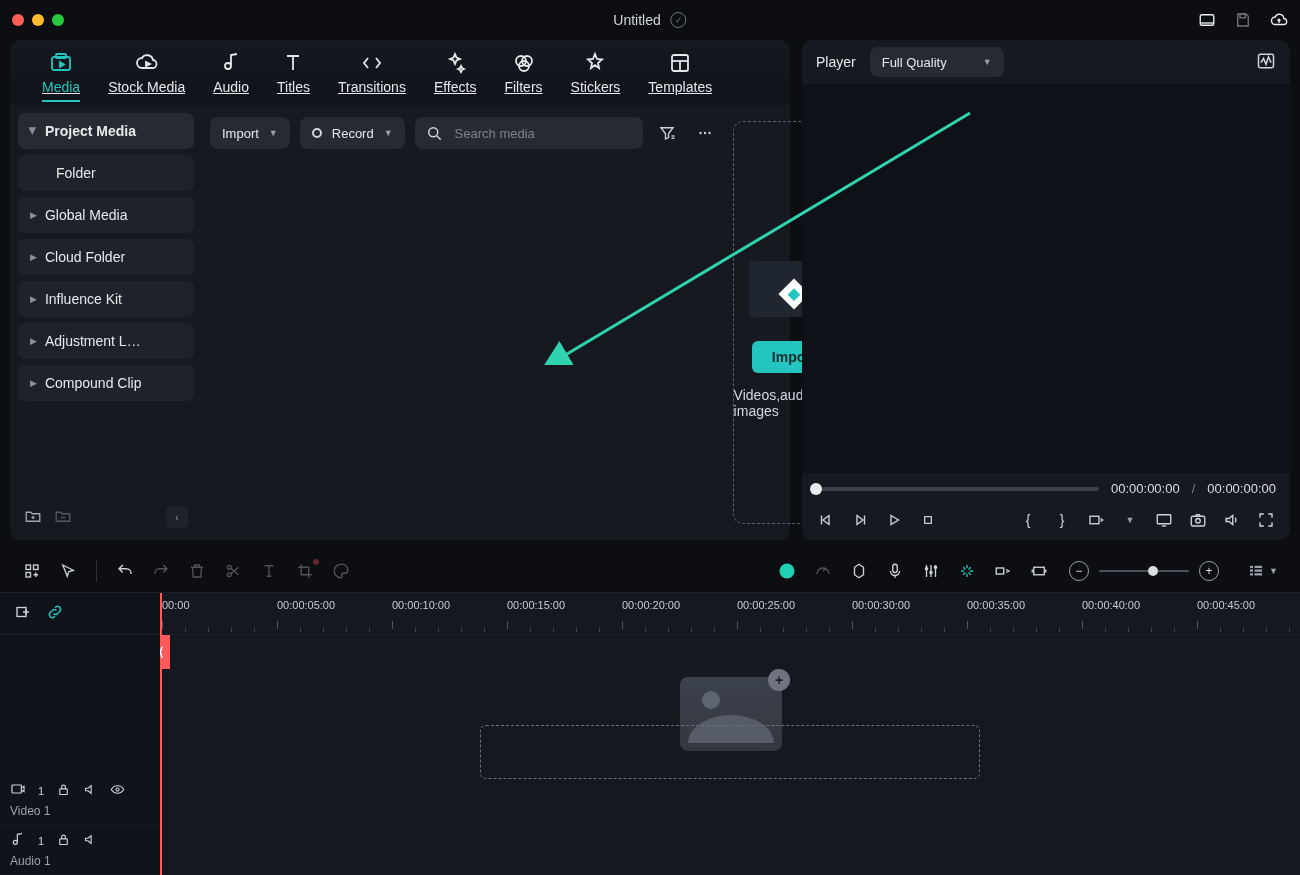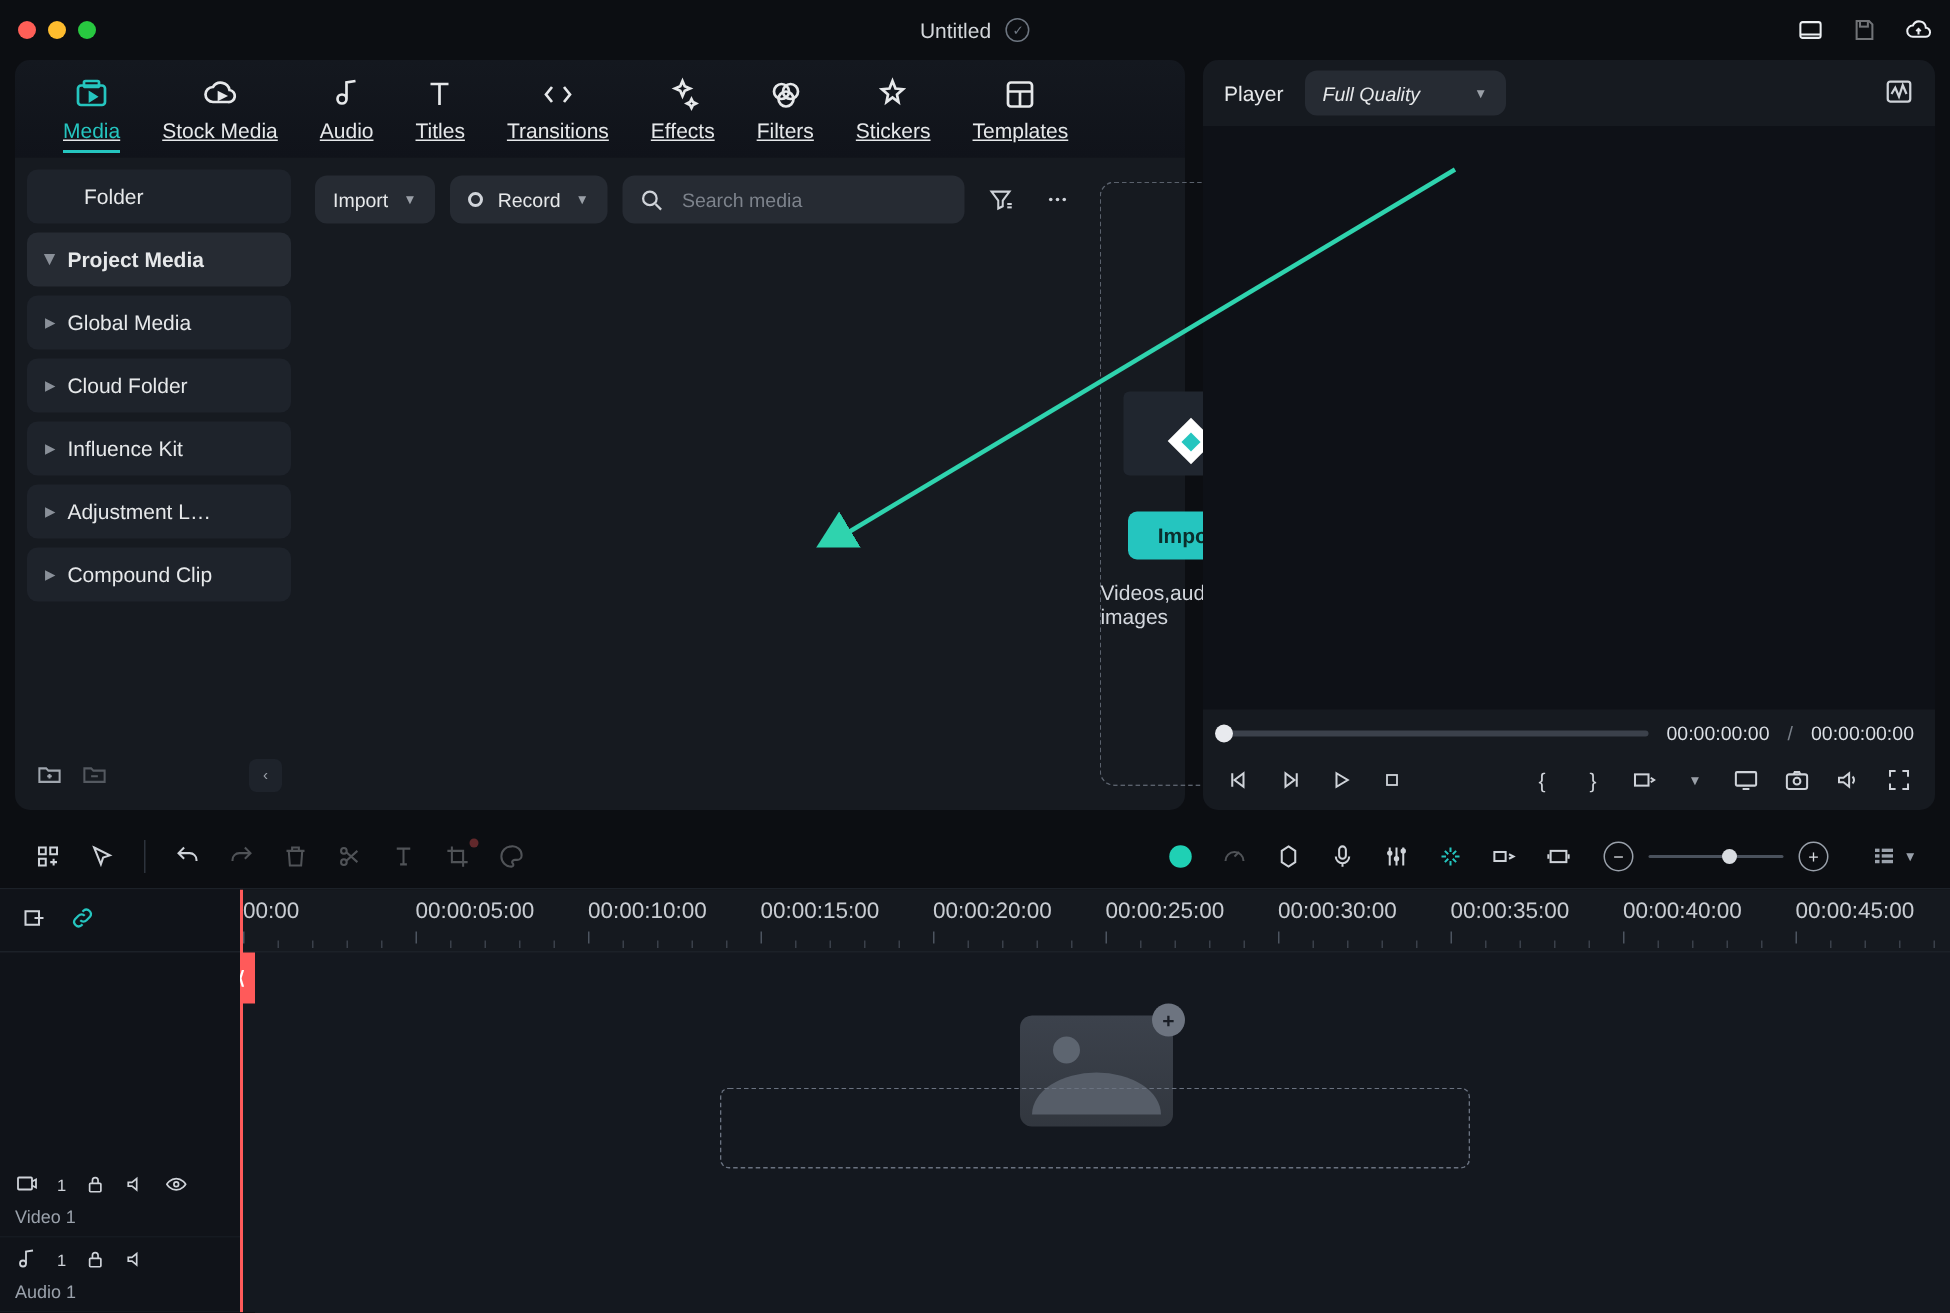--- a/index.html
+++ b/index.html
@@ -63,21 +63,21 @@
   .dz-logo::after{content:"";width:9px;height:9px;background:var(--accent);}
   .dz-arrow{position:absolute;top:2px;right:20px;width:28px;height:28px;}
   .import-btn{background:var(--accent);color:#0b2f2c;font-weight:700;padding:8px 20px;border-radius:6px;border:0;font-size:14px;}
   .dz-caption{color:#d4d8de;font-size:14px;}
   
   .annot{position:absolute;pointer-events:none;width:440px;height:260px;left:540px;top:105px;z-index:60;}
   
   .player-panel{height:100%;background:var(--panel);border-radius:10px;display:flex;flex-direction:column;position:relative;}
   .player-header{height:44px;display:flex;align-items:center;padding:0 14px;gap:14px;}
   .ph-label{color:var(--text);text-align:right;}
-  .ph-select{background:var(--panel3);border-radius:8px;height:30px;display:flex;align-items:center;gap:36px;padding:0 12px;color:var(--text);font-size:13px;font-style:italic;}
+  .ph-select{background:var(--panel3);border-radius:8px;height:30px;display:flex;align-items:center;gap:36px;padding:0 12px;color:var(--text);font-size:13px;}
   .ph-spacer{flex:1;}
   .player-view{flex:1;background:#0e1117;margin:0 0;}
   .player-seek{display:flex;align-items:center;gap:12px;padding:8px 14px;}
   .seek-track{flex:1;height:4px;background:#3b414b;border-radius:2px;position:relative;}
   .seek-thumb{position:absolute;left:0;top:50%;transform:translate(-50%,-50%);width:12px;height:12px;border-radius:50%;background:#e8eaee;}
   .timestamp{font-variant-numeric:tabular-nums;color:#dbdfe5;font-size:13px;}
   .ts-sep{color:#7a818a;font-size:13px;}
   .player-ctrl{display:flex;align-items:center;gap:14px;padding:6px 14px 10px;color:#cfd3d9;}
   .pc-group{display:flex;gap:14px;align-items:center;}
   .pc-spacer{flex:1;}
@@ -99,21 +99,21 @@
   .tl-body{flex:1;display:flex;border-top:1px solid #1c2128;}
   .track-head-col{width:160px;background:#101319;display:flex;flex-direction:column;}
   .th-top{height:42px;display:flex;align-items:center;gap:14px;padding:0 14px;color:#cfd3d9;border-bottom:1px solid #1c2128;}
   .th-top .link{color:var(--accent);}
   .th-spacer{flex:1;}
   .track-head{height:50px;display:flex;flex-direction:column;justify-content:center;padding:4px 10px;gap:2px;border-bottom:1px solid #151a21;}
   .track-head .row{display:flex;align-items:center;gap:12px;color:#cfd3d9;font-size:13px;}
   .track-head .name{font-size:12px;color:#9aa1ab;margin-top:2px;}
   .tl-canvas{flex:1;position:relative;background:#14181f;overflow:hidden;}
   .ruler{height:42px;background:#15191f;position:relative;border-bottom:1px solid #1c2128;}
-  .tick{position:absolute;top:6px;font-size:15px;color:#c8ccd2;font-variant-numeric:tabular-nums;}
+  .tick{position:absolute;top:6px;font-size:11px;color:#c8ccd2;font-variant-numeric:tabular-nums;}
   .tick .mark{position:absolute;left:0;top:22px;width:1px;height:8px;background:#4d5560;}
   .subticks{position:absolute;left:0;right:0;bottom:0;height:10px;}
   .subtick{position:absolute;bottom:2px;width:1px;height:5px;background:#3a404a;}
   .playhead{position:absolute;left:0;top:0;bottom:0;width:2px;background:#ff5a5a;}
   .playhead .cap{position:absolute;top:42px;left:-8px;width:18px;height:34px;border-radius:9px 0 0 9px;background:#ff5a5a;display:flex;align-items:center;justify-content:center;color:#fff;font-weight:700;font-size:12px;}
   .tracks{position:absolute;top:42px;left:0;right:0;bottom:0;}
   .dz-strip{position:absolute;left:320px;top:90px;width:500px;height:54px;border:1.5px dashed #6a7280;border-radius:6px;}
   .dz-thumb{position:absolute;left:520px;top:42px;width:102px;height:74px;border-radius:8px;background:linear-gradient(#3c424c,#32373f);display:flex;align-items:center;justify-content:center;}
   .dz-thumb .sun{width:18px;height:18px;border-radius:50%;background:#5d6570;position:absolute;top:14px;left:22px;}
   .dz-thumb .hill{position:absolute;bottom:8px;left:8px;right:8px;height:28px;border-radius:50% 50% 0 0 / 100% 100% 0 0;background:#565d68;}
@@ -220,26 +220,26 @@
             <line x1="4" y1="10" x2="20" y2="10"></line>
             <line x1="12" y1="10" x2="12" y2="20"></line>
           </svg>
         <span data-interactable="false">Templates</span>
       </div>
     </div>
 
     <div class="media-body">
 
       <div class="sidebar" data-interactable="false">
-        <div class="sb-item sb-sub" data-interactable="true">
-          <span data-interactable="false">Folder</span>
-        </div>
         <div class="sb-item head" data-interactable="true">
           <span class="chev" data-interactable="false">▶</span>
           <span data-interactable="false">Project Media</span>
+        </div>
+        <div class="sb-item sb-sub" data-interactable="true">
+          <span data-interactable="false">Folder</span>
         </div>
         <div class="sb-item" data-interactable="true">
           <span class="chev" data-interactable="false">▶</span>
           <span data-interactable="false">Global Media</span>
         </div>
         <div class="sb-item" data-interactable="true">
           <span class="chev" data-interactable="false">▶</span>
           <span data-interactable="false">Cloud Folder</span>
         </div>
         <div class="sb-item" data-interactable="true">

